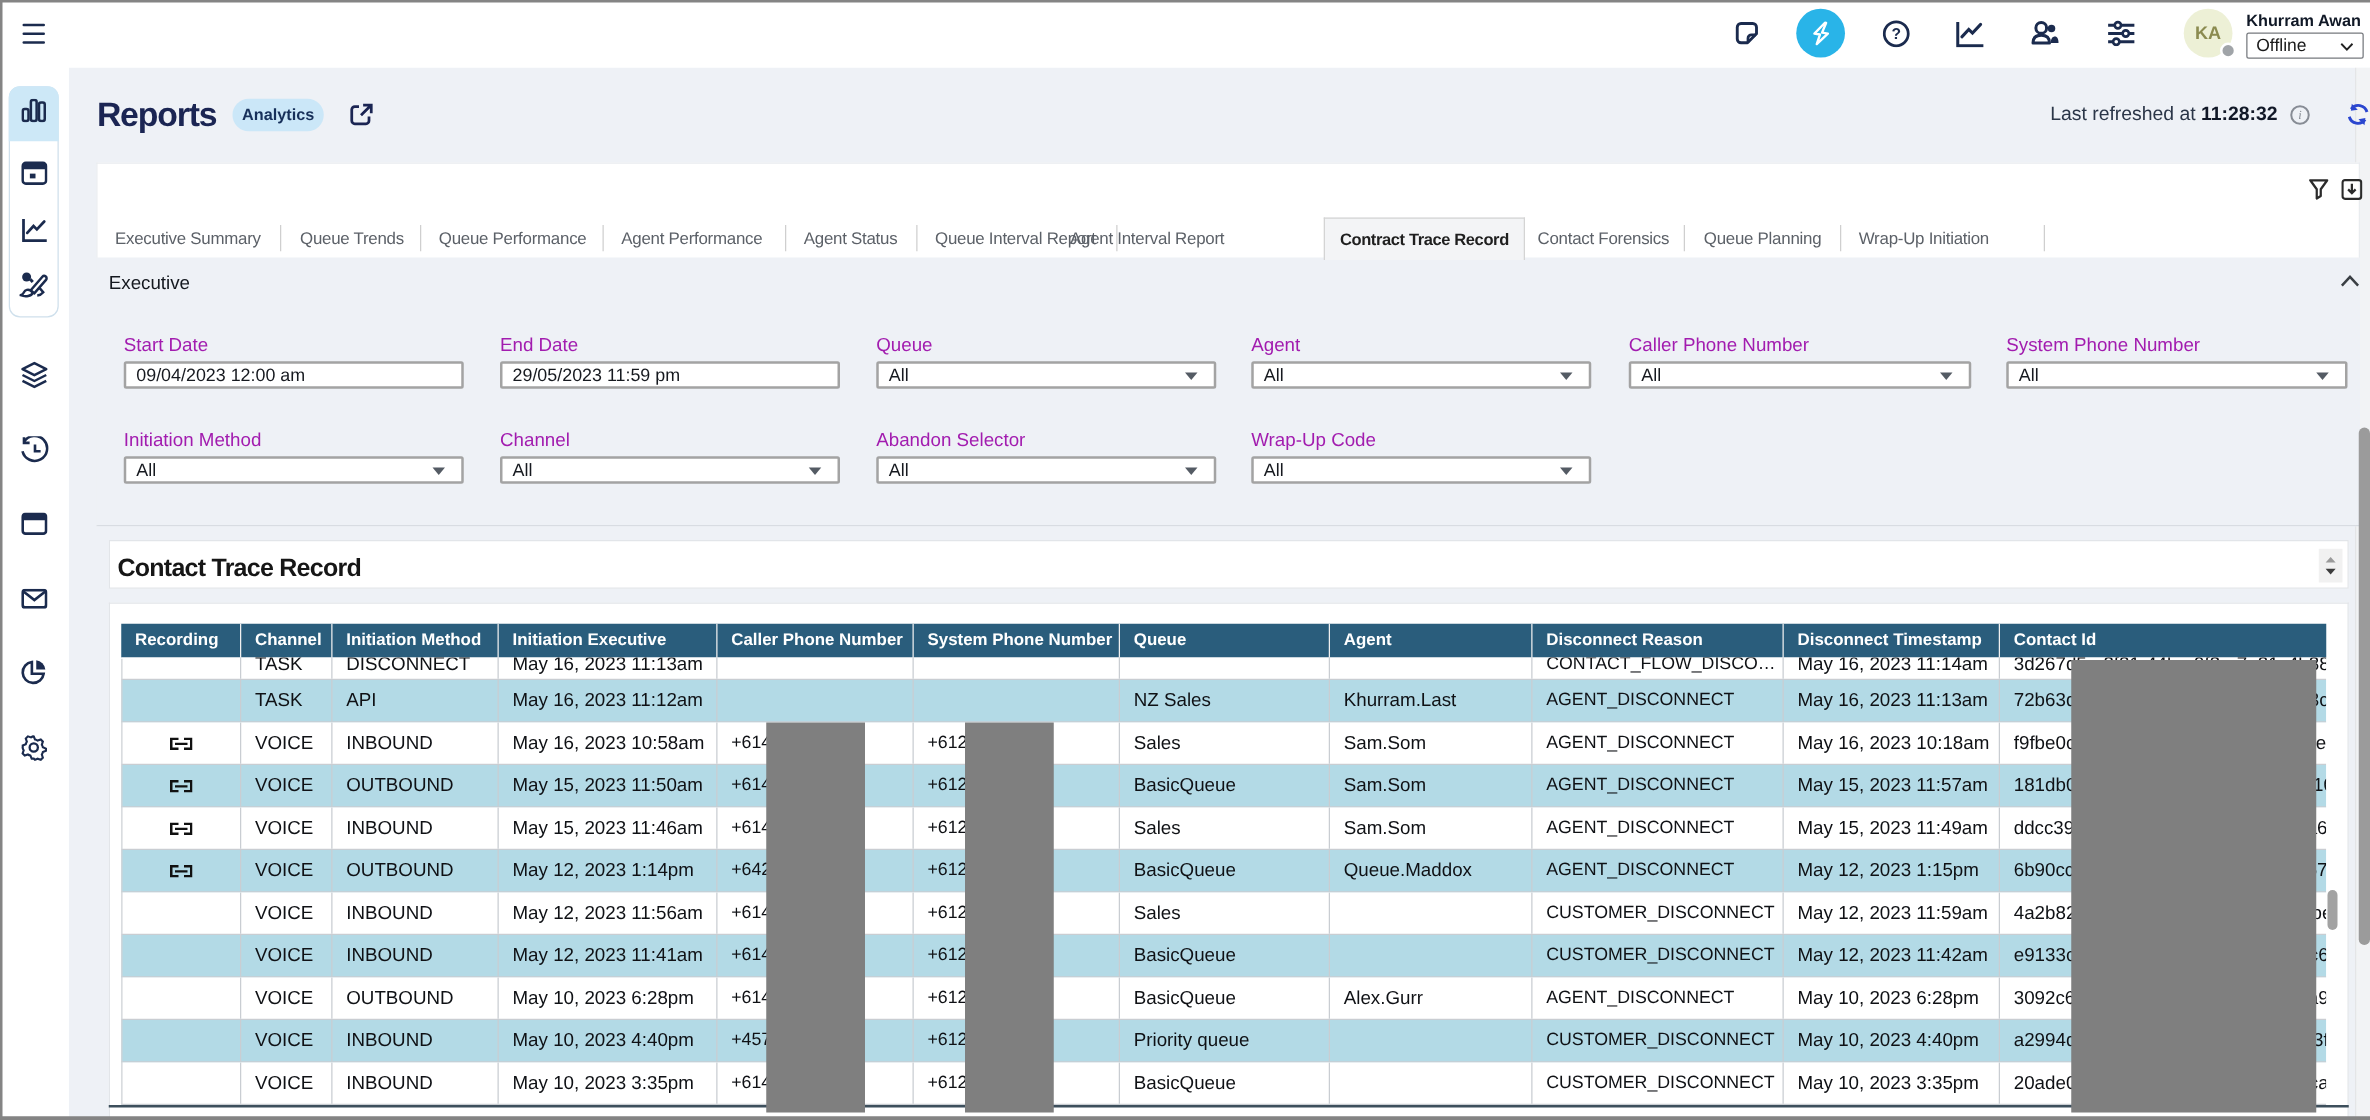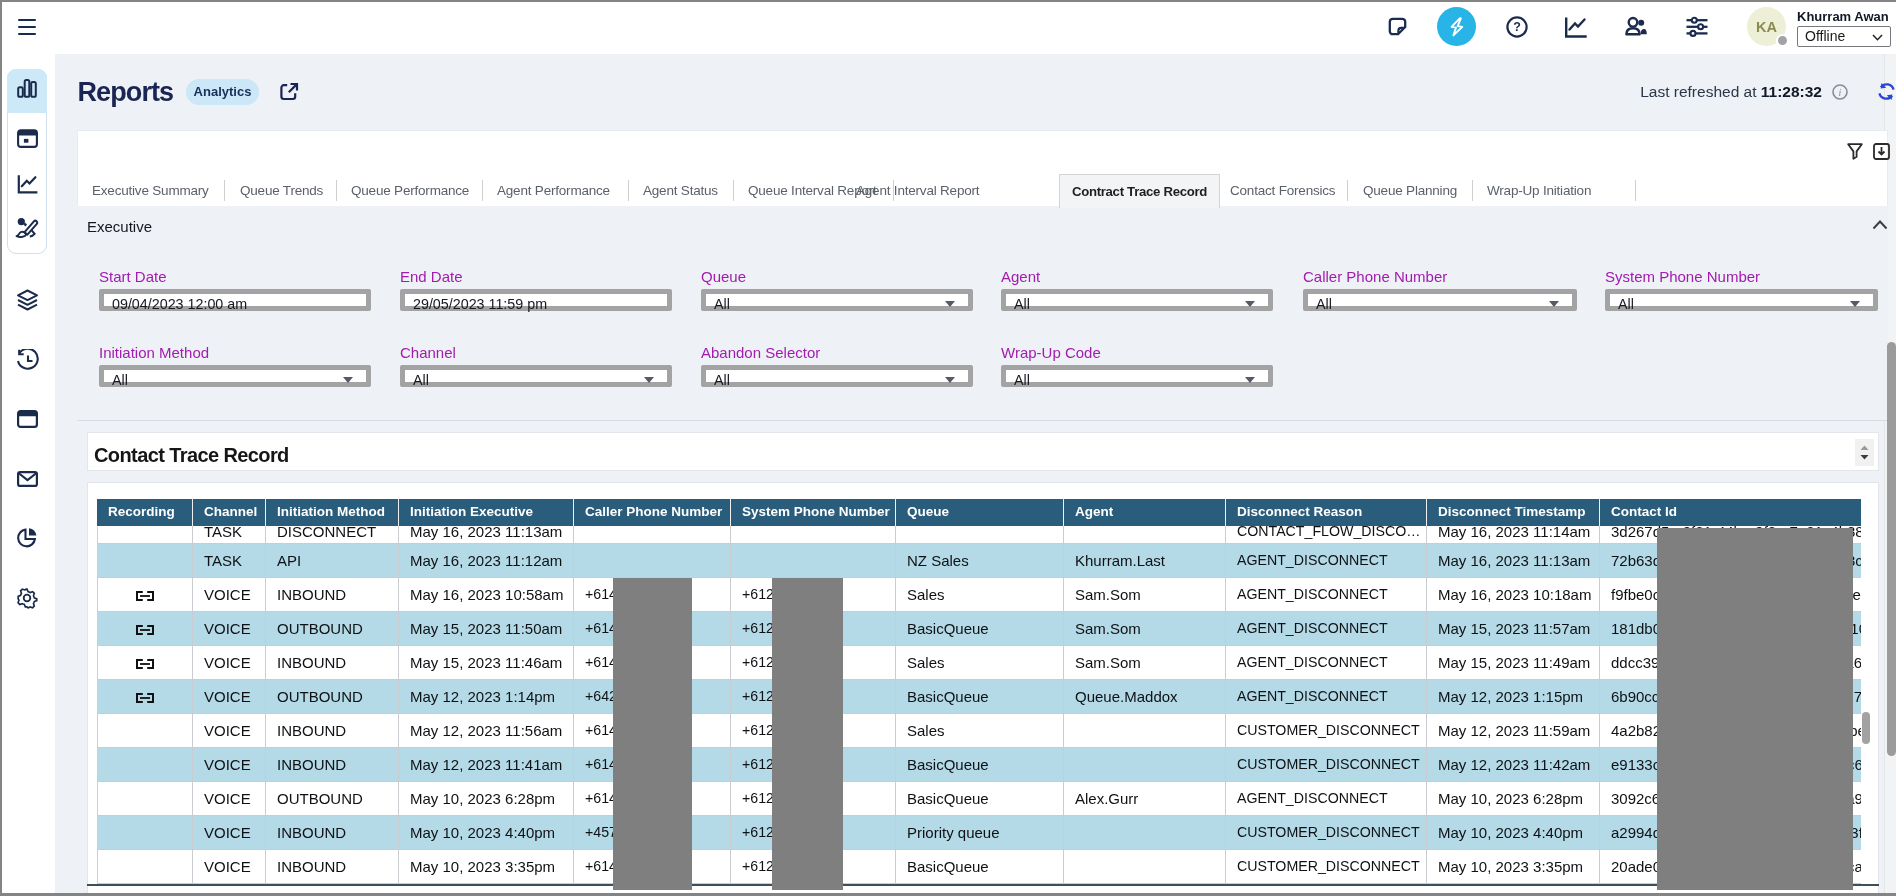--- a/index.html
+++ b/index.html
@@ -29,21 +29,21 @@
 .tabs { position:absolute; left:0; top:172px; width:1896px; height:34px; }
 .tab { position:absolute; top:11px; font-size:13.5px; color:#5c6168; white-space:nowrap; letter-spacing:-0.2px; }
 .tabsep { position:absolute; top:8px; width:1px; height:21px; background:#cfcfcf; }
 .tab-active { position:absolute; left:1059px; top:2px; width:161px; height:34px; background:#f3f4f6; border:1px solid #d4d4d4; border-bottom:none; text-align:center; white-space:nowrap; }
 .tab-active span { font-size:13.2px; font-weight:bold; color:#1f1f1f; line-height:33px; letter-spacing:-0.3px; }
 .filtic { position:absolute; left:1847px; top:143px; }
 .dlic { position:absolute; left:1873px; top:143px; }
 .ctrl-label { position:absolute; left:87px; top:218px; font-size:15px; color:#14181f; }
 .chevup { position:absolute; left:1872px; top:219px; }
 .flabel { position:absolute; font-size:15px; color:#a21caf; white-space:nowrap; }
-.fbox { position:absolute; height:22px; background:#fff; border:5px solid #a3a3a3; border-radius:2px; font-size:14.3px; color:#16191f; padding:0 0 0 8px; line-height:20px; white-space:nowrap; }
+.fbox { position:absolute; height:22px; background:#fff; border:2px solid #a3a3a3; border-radius:2px; font-size:14.3px; color:#16191f; padding:0 0 0 8px; line-height:20px; white-space:nowrap; }
 .drop { position:absolute; right:13px; top:7px; width:0; height:0; border-left:5.5px solid transparent; border-right:5.5px solid transparent; border-top:6.5px solid #545b64; }
 .hcard { position:absolute; left:87px; top:432px; width:1792px; height:39px; background:#fff; border:1px solid #e2e5e9; }
 .htitle { position:absolute; left:94px; top:444px; font-size:20px; font-weight:bold; color:#161616; letter-spacing:-0.6px; }
 .spinner { position:absolute; left:1855px; top:439px; width:19px; height:27px; background:#f1f1f1; }
 .tcard { position:absolute; left:87px; top:482px; width:1792px; height:414px; background:#fff; border:1px solid #e2e5e9; border-bottom:none; }
 .thead { position:absolute; left:97px; top:499px; display:flex; height:27px; background:#2a5d7c; }
 .th { color:#fff; font-weight:bold; font-size:13.5px; line-height:26px; padding-left:11px; border-left:1px solid #f0f0f0; white-space:nowrap; overflow:hidden; }
 .th:first-child { border-left:none; }
 .tbodyclip { position:absolute; left:97px; top:526px; width:1764px; height:358px; overflow:hidden; }
 .tbody { margin-top:-16px; }

